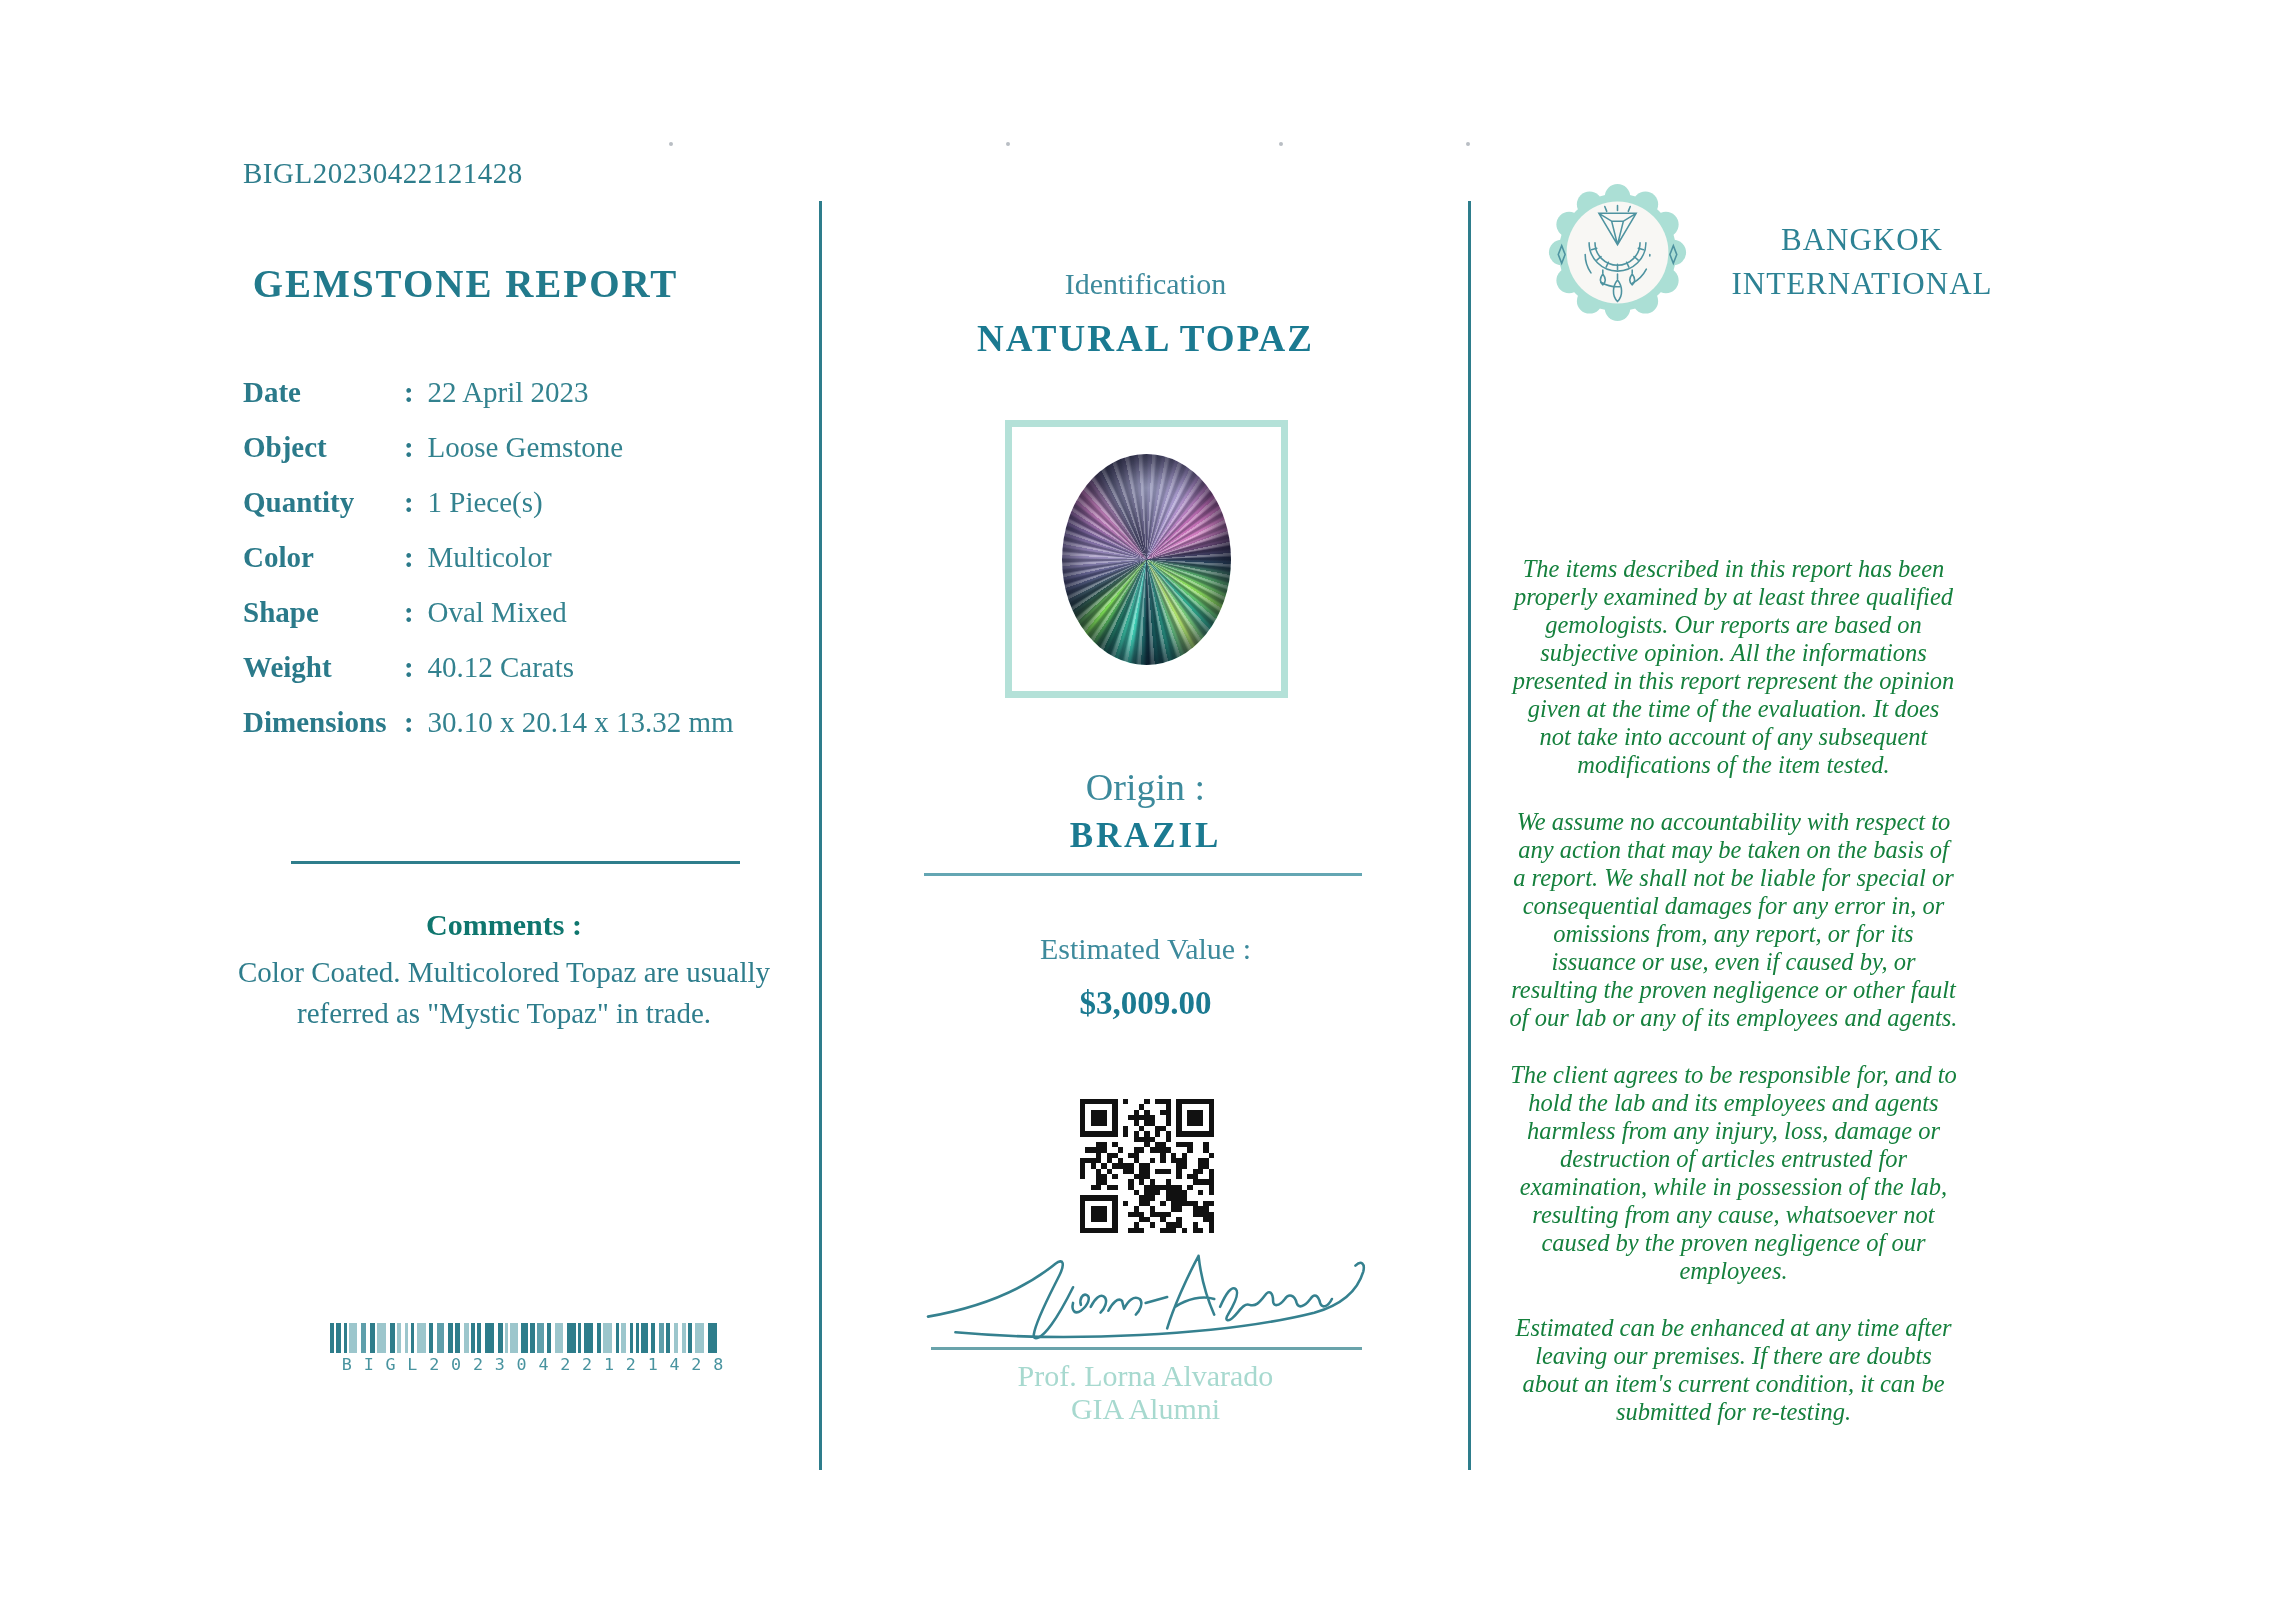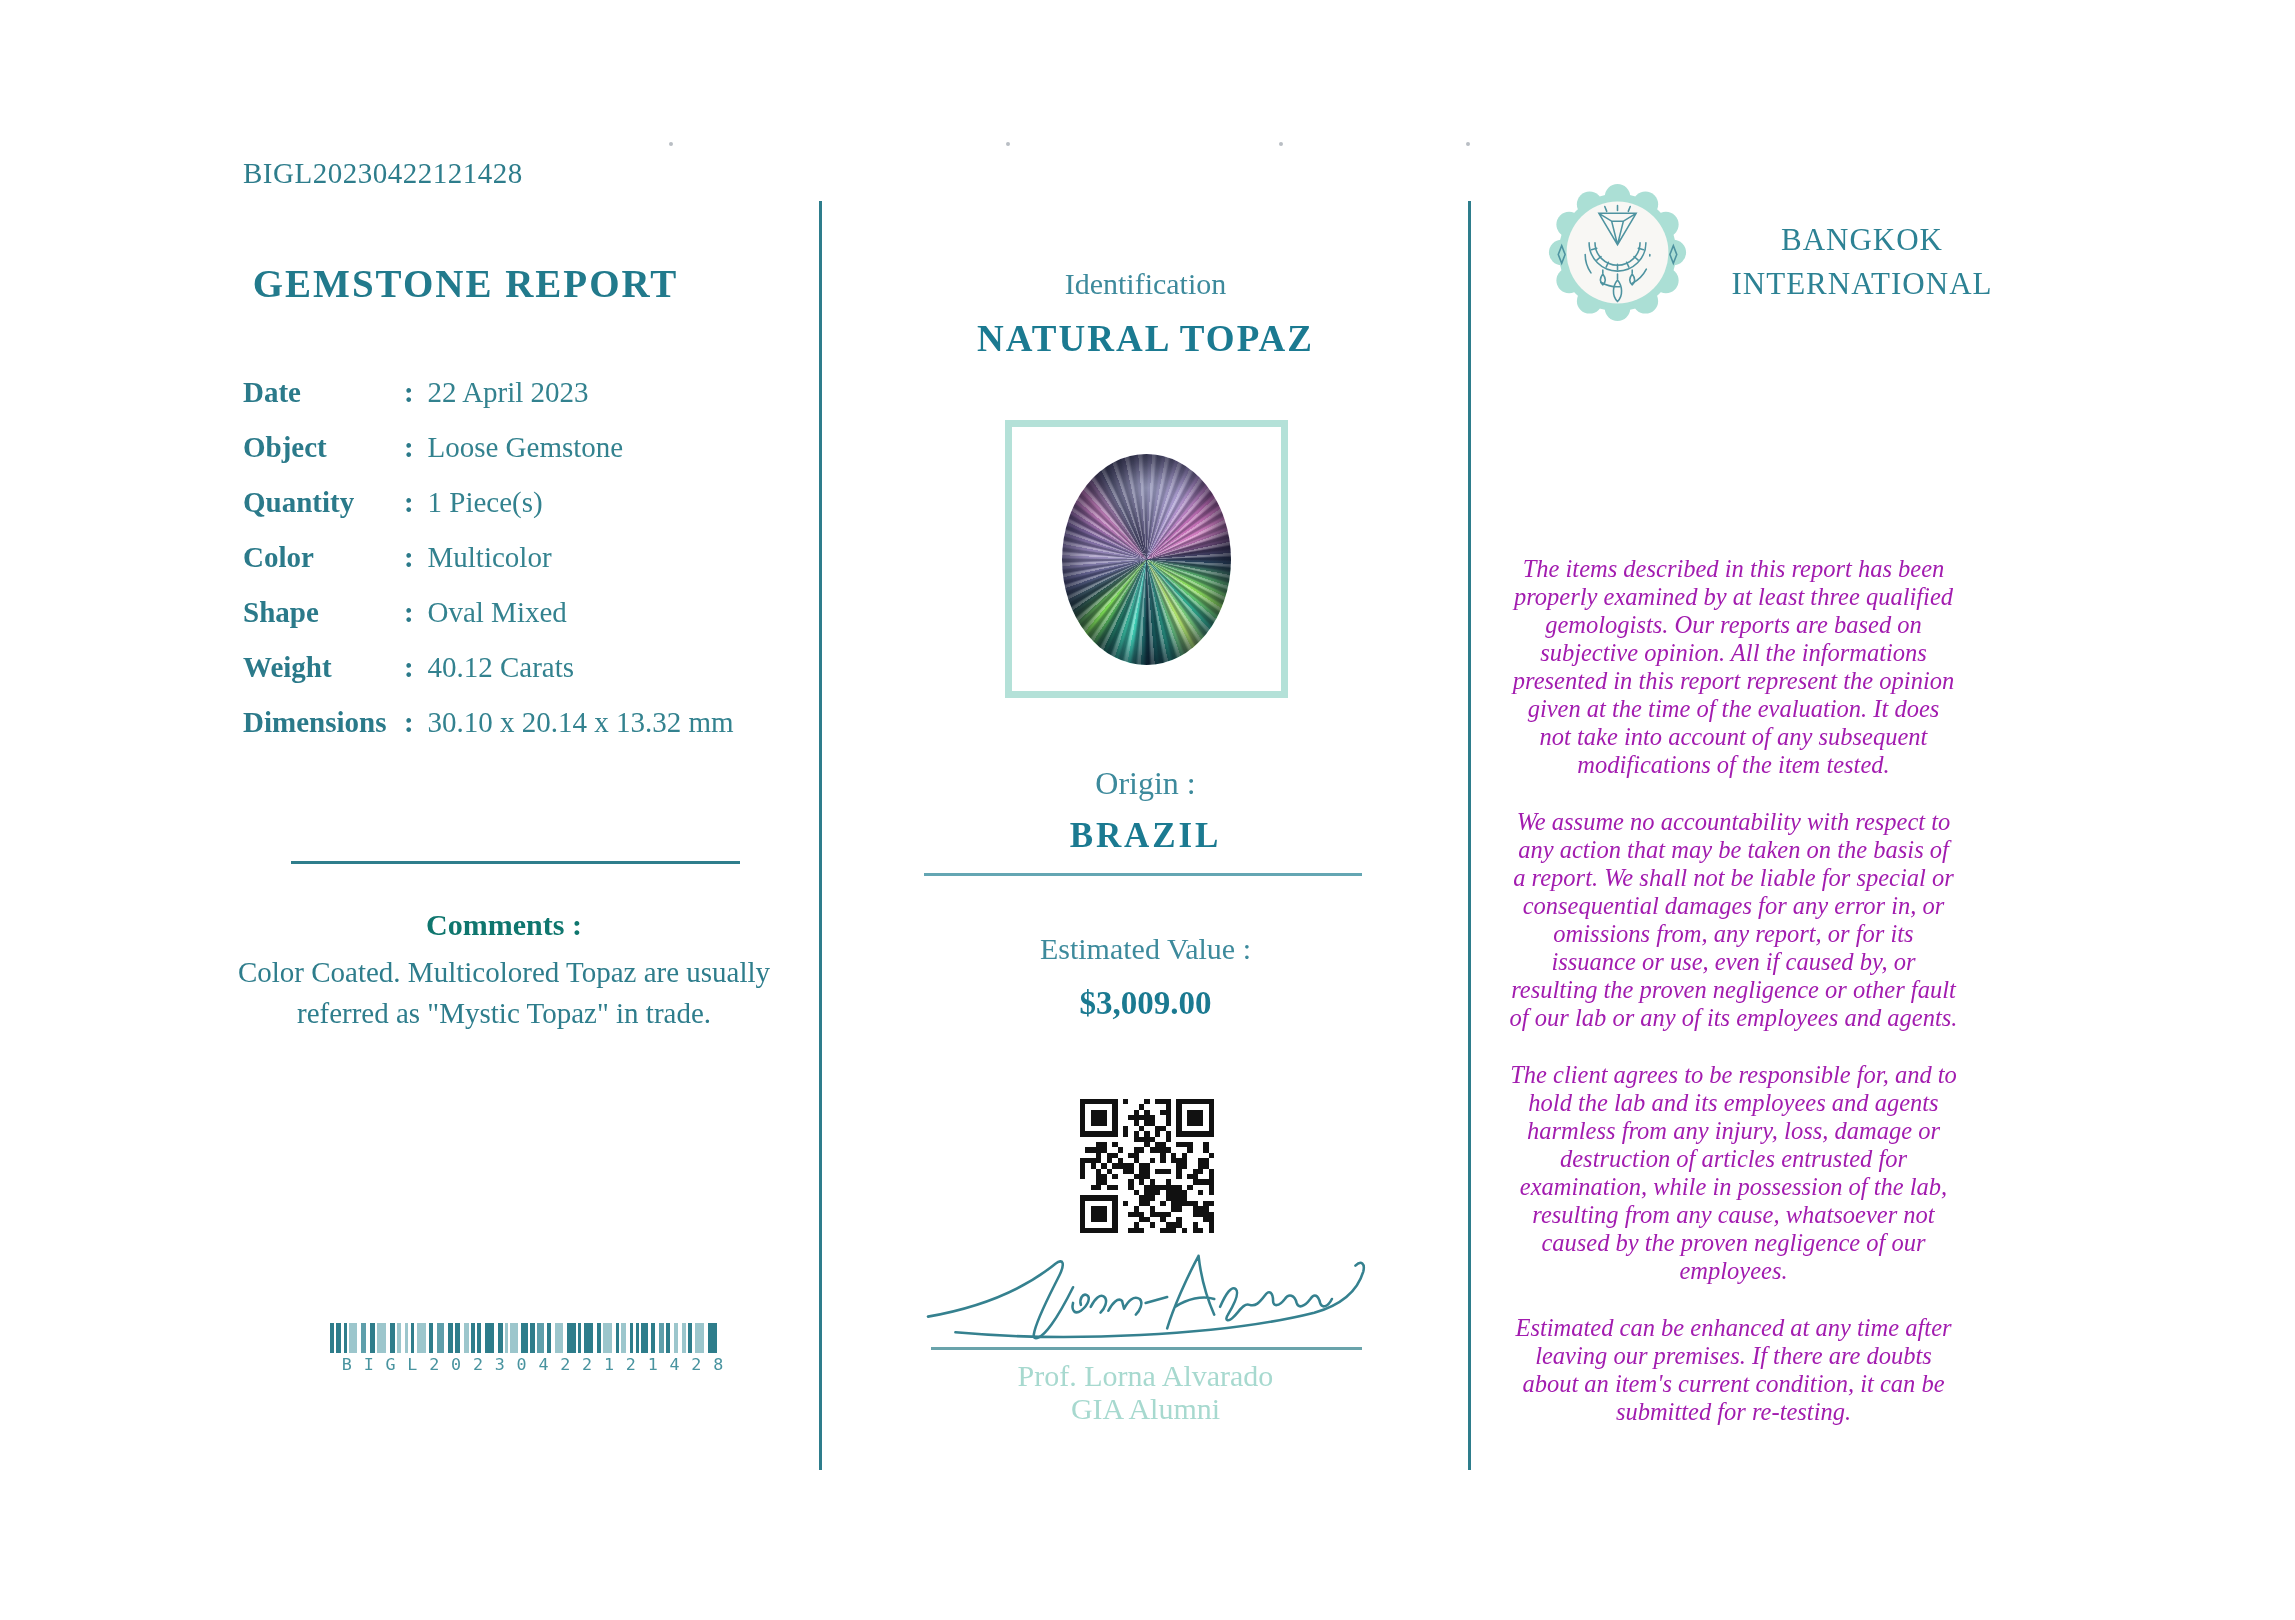--- a/index.html
+++ b/index.html
@@ -45,38 +45,38 @@
       radial-gradient(60% 42% at 50% 16%, rgba(206,214,243,.55), rgba(206,214,243,0) 62%),
       radial-gradient(52% 52% at 48% 52%, rgba(130,138,168,.30), rgba(0,0,0,0) 55%),
       repeating-conic-gradient(from 3deg at 50% 50%, rgba(255,255,255,.32) 0deg 1.5deg,
         rgba(10,15,30,.30) 3deg 4.5deg, rgba(255,255,255,0) 6deg 7.5deg),
       conic-gradient(from -15deg at 50% 50%,
         #332c4e 0deg,#5d5380 22deg,#a58cc9 42deg,#c06bb4 62deg,#d883c6 80deg,#4e3b63 95deg,
         #27425a 108deg,#58b06a 124deg,#8ede5b 138deg,#2ea98e 152deg,#b8e86d 166deg,#27907e 180deg,
         #0f3a46 194deg,#43d9bd 206deg,#1d6b58 220deg,#7fe055 234deg,#29514a 250deg,
         #585a86 268deg,#9f92c2 288deg,#7d68a0 308deg,#c577b6 330deg,#3a3757 348deg,#332c4e 360deg);
     box-shadow: inset 0 0 25.5px 9.8px rgba(10,14,28,.60);}
-  .origin-label{left:920px;top:765px;width:451px;font-size:32px;color:#3d8a9c;}
+  .origin-label{left:920px;top:765px;width:451px;font-size:38px;color:#3d8a9c;}
   .origin-value{left:920px;top:816px;width:451px;font-size:35px;font-weight:700;letter-spacing:2.9px;color:#1b7a91;}
   .hline-brazil{left:924px;top:873px;width:438px;height:2.9px;background:#64a6b3;}
   .estvalue-label{left:920px;top:932px;width:451px;font-size:30px;color:#3d8a9c;text-align:center;}
   .estvalue{left:920px;top:985px;width:451px;font-size:33px;font-weight:700;color:#1b7a91;}
   .qr{left:1080px;top:1099px;width:134px;height:134px;}
   .signature{left:926px;top:1238px;width:451px;height:120px;}
   .sig-line{left:931px;top:1347px;width:431px;height:2.9px;background:#6aa3ab;}
   .sig-name{left:920px;top:1359px;width:451px;font-size:30px;color:#a7d9cf;}
   .sig-cred{left:920px;top:1392px;width:451px;font-size:30px;color:#a7d9cf;}
 
   
   .lab-name{left:1666px;top:218px;width:392px;text-align:center;font-size:31px;line-height:44px;
             letter-spacing:1px;color:#2d8294;}
   .provisions-heading{left:1490px;top:433px;width:451px;text-align:center;font-size:29px;
             letter-spacing:1px;color:#2d8294;}
   .provisions{left:1509px;top:555px;width:449px;text-align:center;font-style:italic;
-            font-size:24.5px;line-height:28px;color:#a21caf;}
+            font-size:24.5px;line-height:28px;color:#15803d;}
   .provisions p{margin:0 0 29px 0;}
 </style>
 </head>
 <body>
 
 <div class="page">
 
   <div class="abs report-no">BIGL20230422121428</div>
 
   <div class="abs dot" style="left:669px;"></div>

